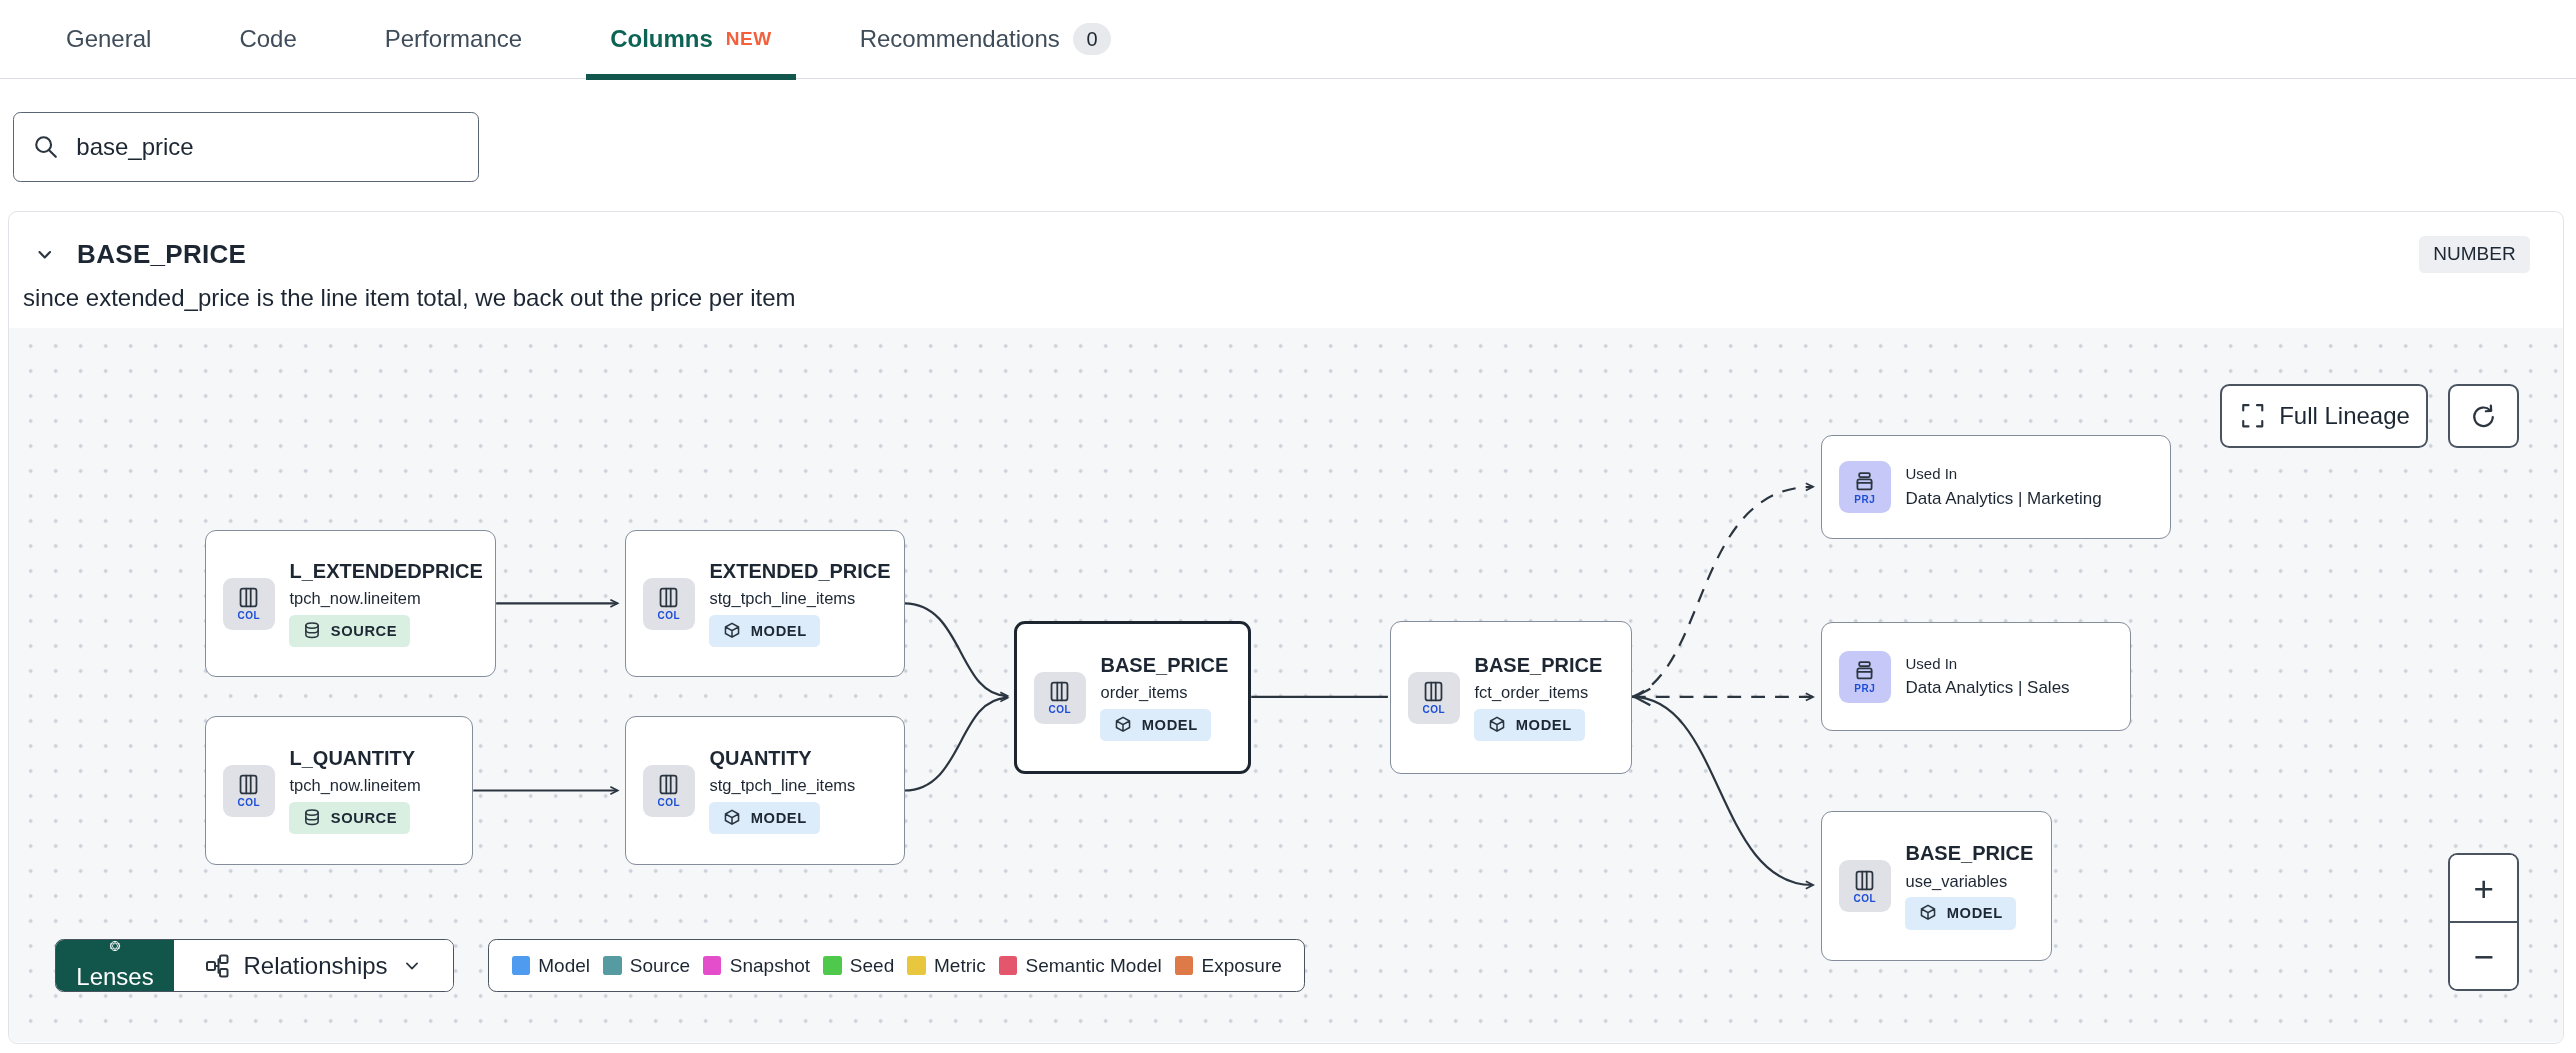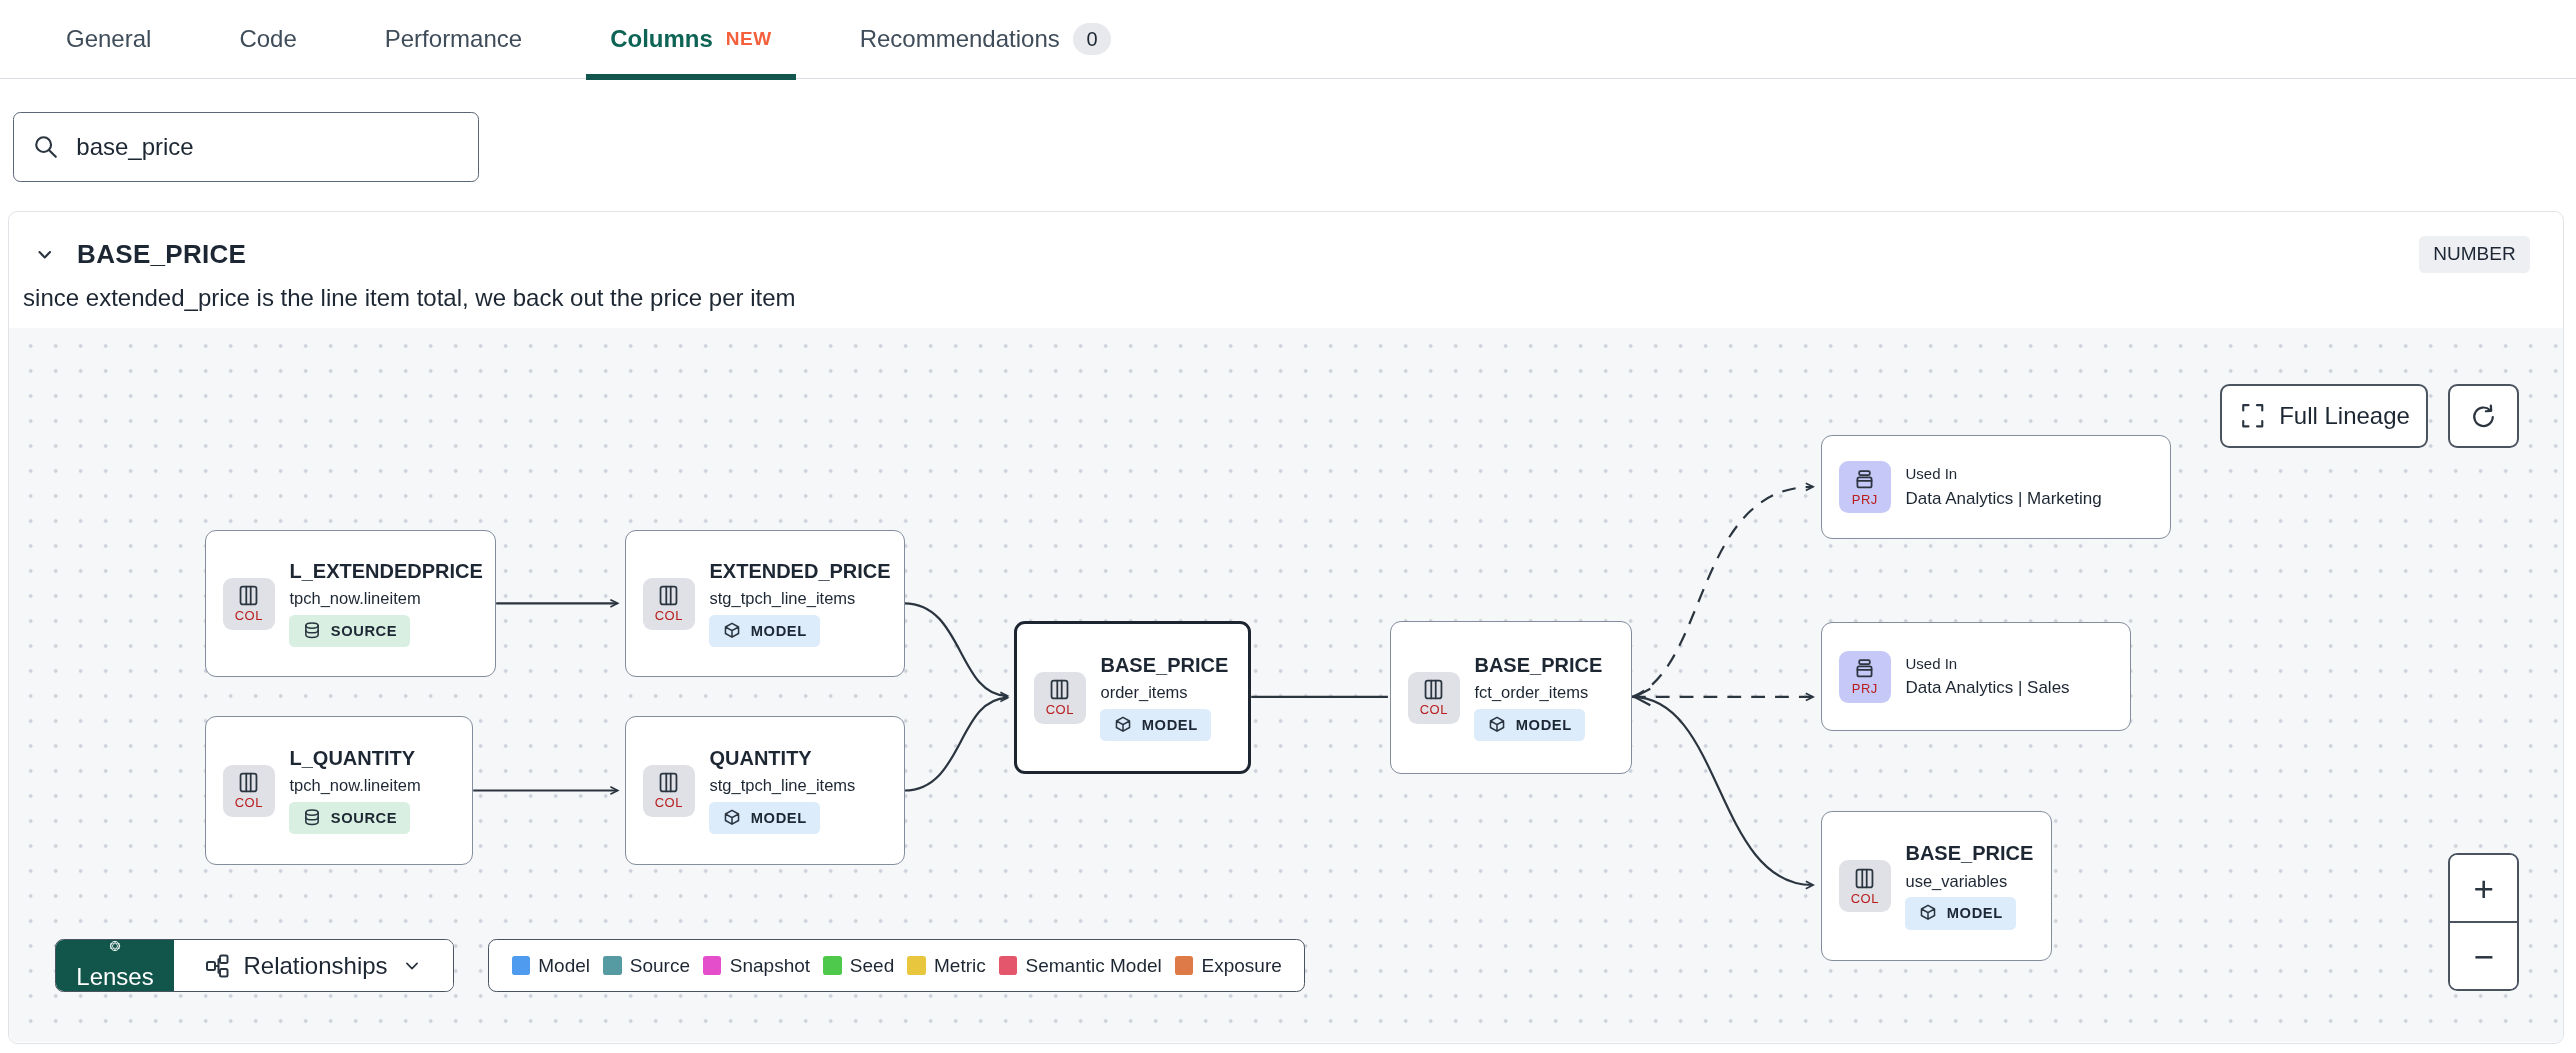--- a/index.html
+++ b/index.html
@@ -34,21 +34,21 @@
     background-color: #f6f7f9;
     background-image: radial-gradient(circle, #ccd2da 1.8px, transparent 2.2px);
     background-size: 25px 25px; background-position: 9.2px 5.5px; }
   .edges { position: absolute; inset: 0; pointer-events: none; }
 
   
   .node { position: absolute; display: flex; align-items: center; gap: 14.7px; background: #fff; border: 1.8px solid #838d9c; border-radius: 11px; padding: 0 16.5px; cursor: pointer; }
   .node.selected { border: 3.7px solid #1d2630; }
   .chip { flex: 0 0 auto; width: 52px; height: 52px; border-radius: 9.2px; background: #dfe1e6; display: flex; flex-direction: column; align-items: center; justify-content: center; gap: 0.9px; }
   .chip.prj { background: #c6c9f7; }
-  .chip-label { font-size: 13px; font-weight: 400; letter-spacing: 0.5px; color: #b91c1c; }
+  .chip-label { font-size: 10px; font-weight: 700; letter-spacing: 0.5px; color: #1d4ed8; }
   .node-body { display: flex; flex-direction: column; align-items: flex-start; gap: 6.4px; white-space: nowrap; }
   .node-title { font-size: 20px; font-weight: 700; }
   .node-subtitle { font-size: 16.5px; }
   .used-label { font-size: 15px; text-align: center; }
   .used-name { font-size: 17px; font-weight: 500; }
   .badge { display: flex; align-items: center; gap: 8.3px; border-radius: 5.5px; padding: 6.4px 13px; font-size: 14.7px; font-weight: 700; letter-spacing: 0.6px; }
   .badge.model { background: #dcecfb; }
   .badge.source { background: #d8efe1; }
 
   

